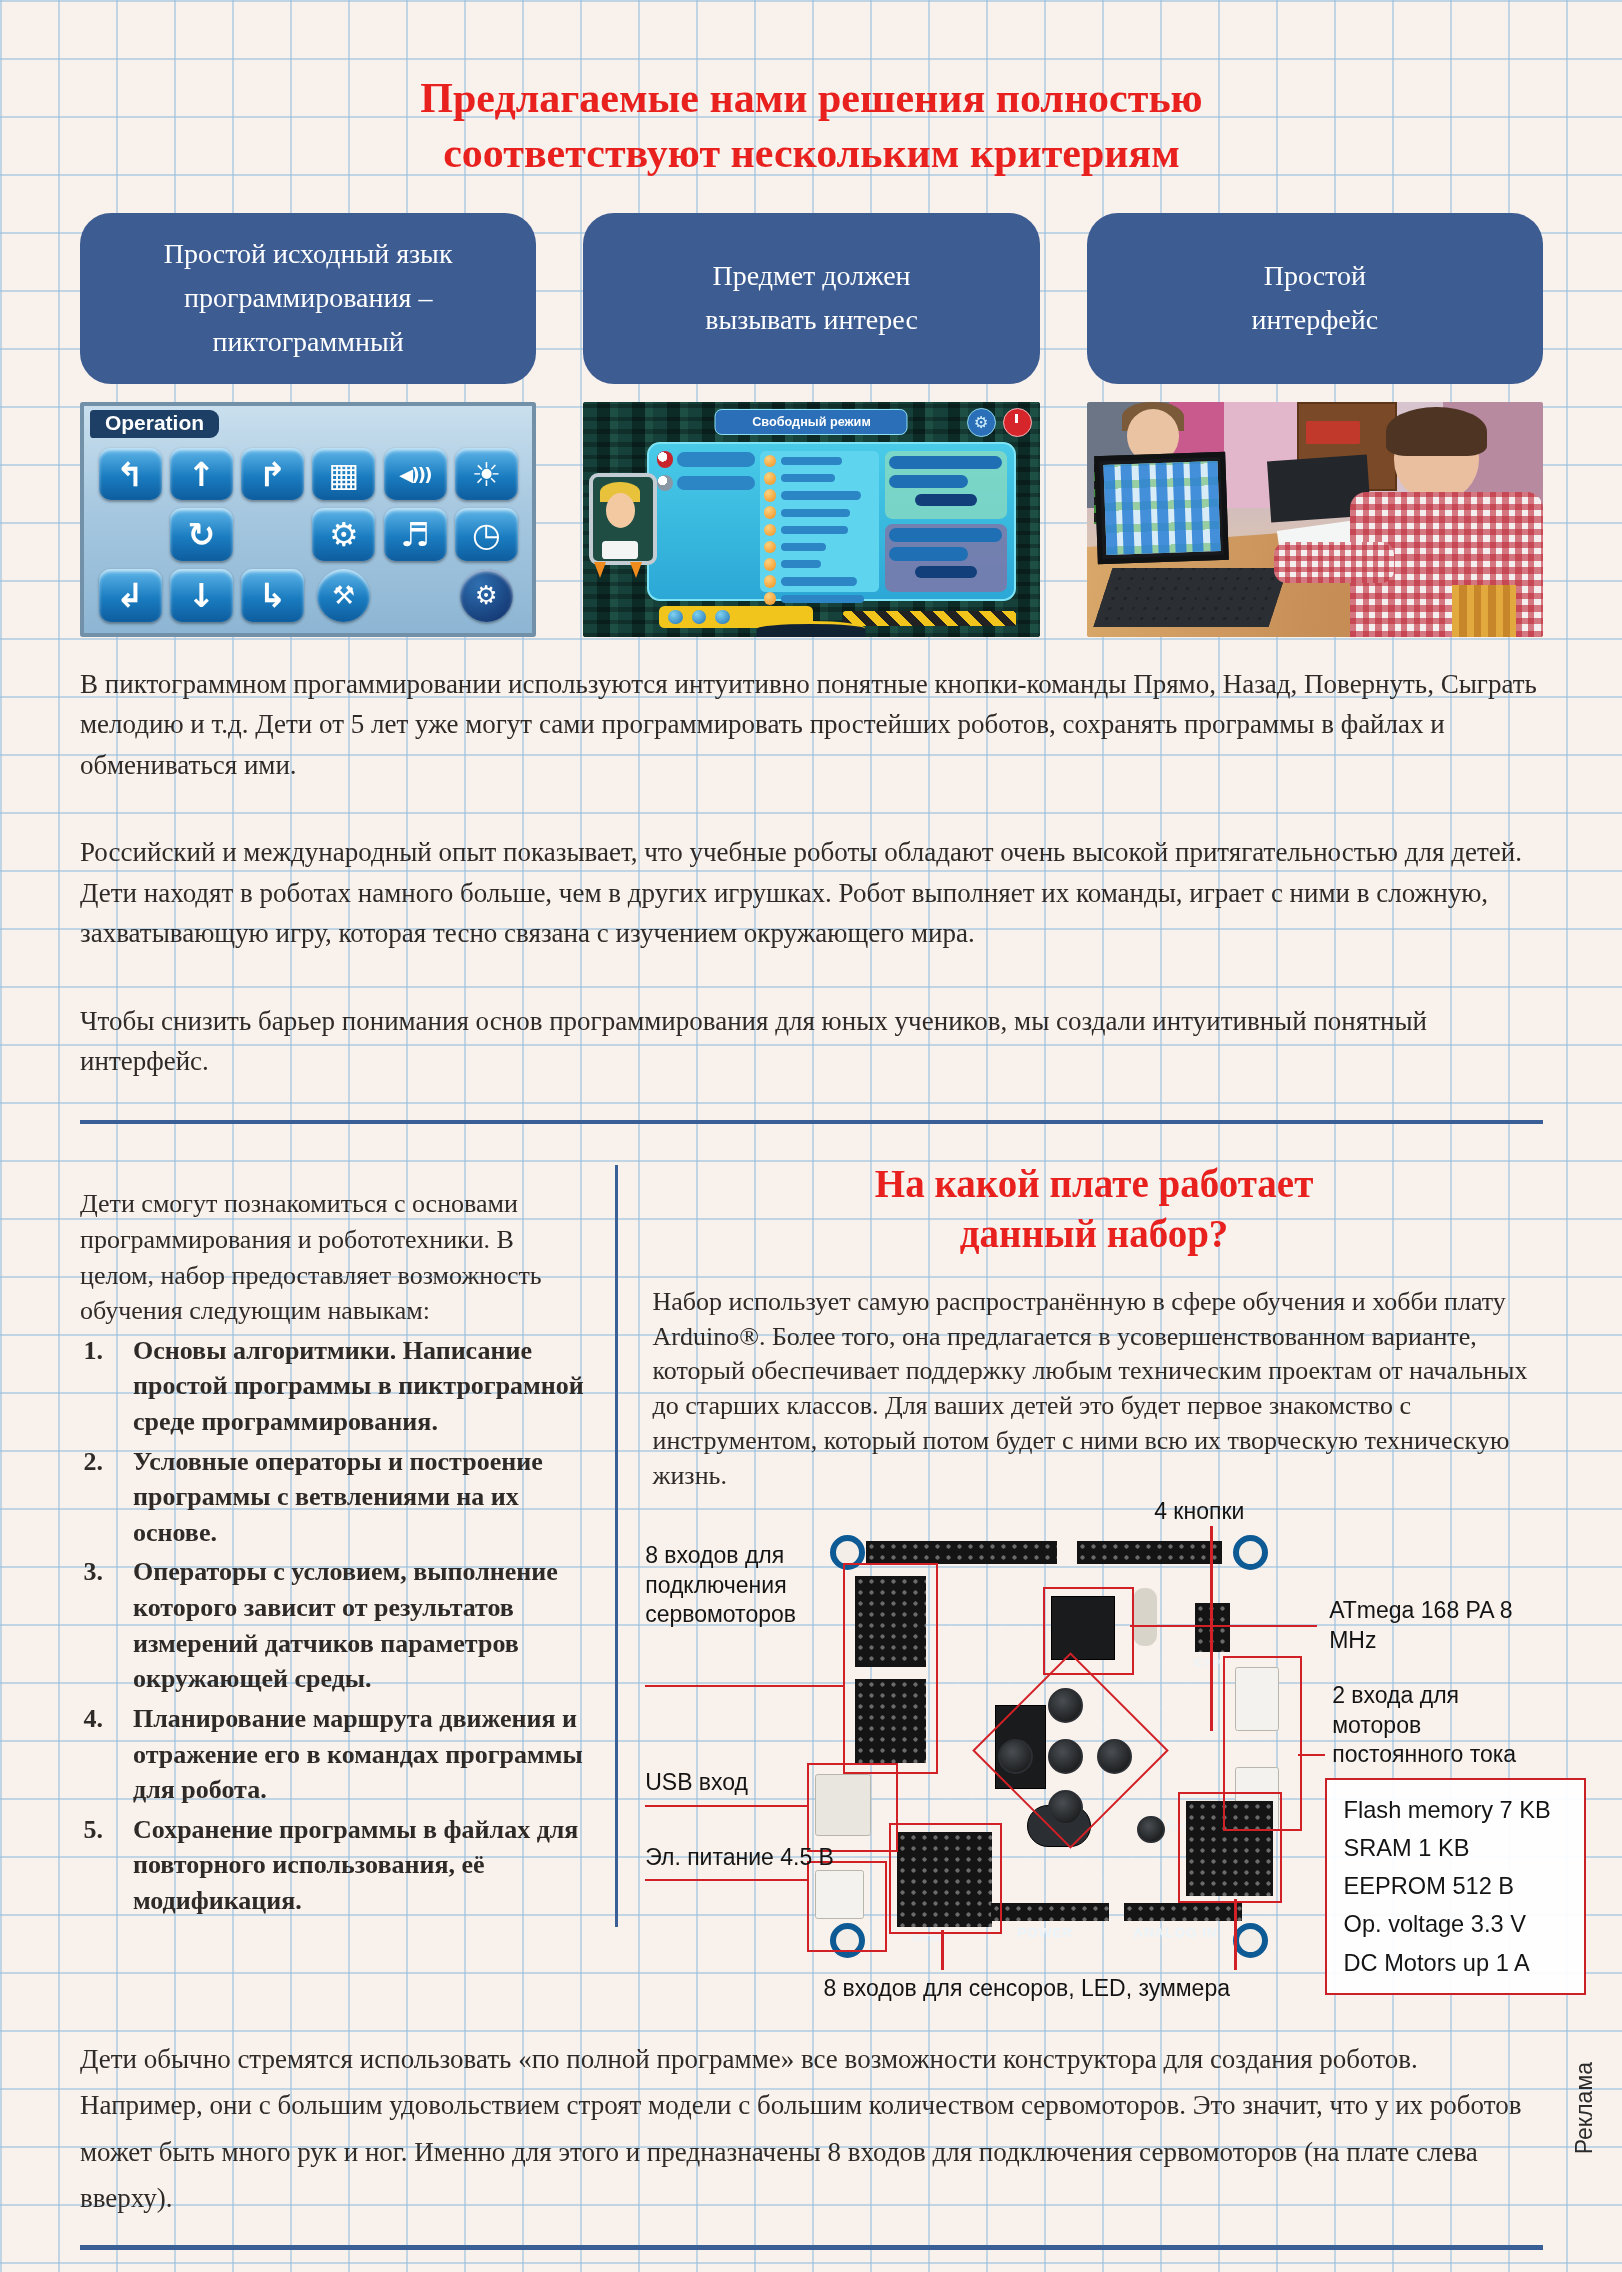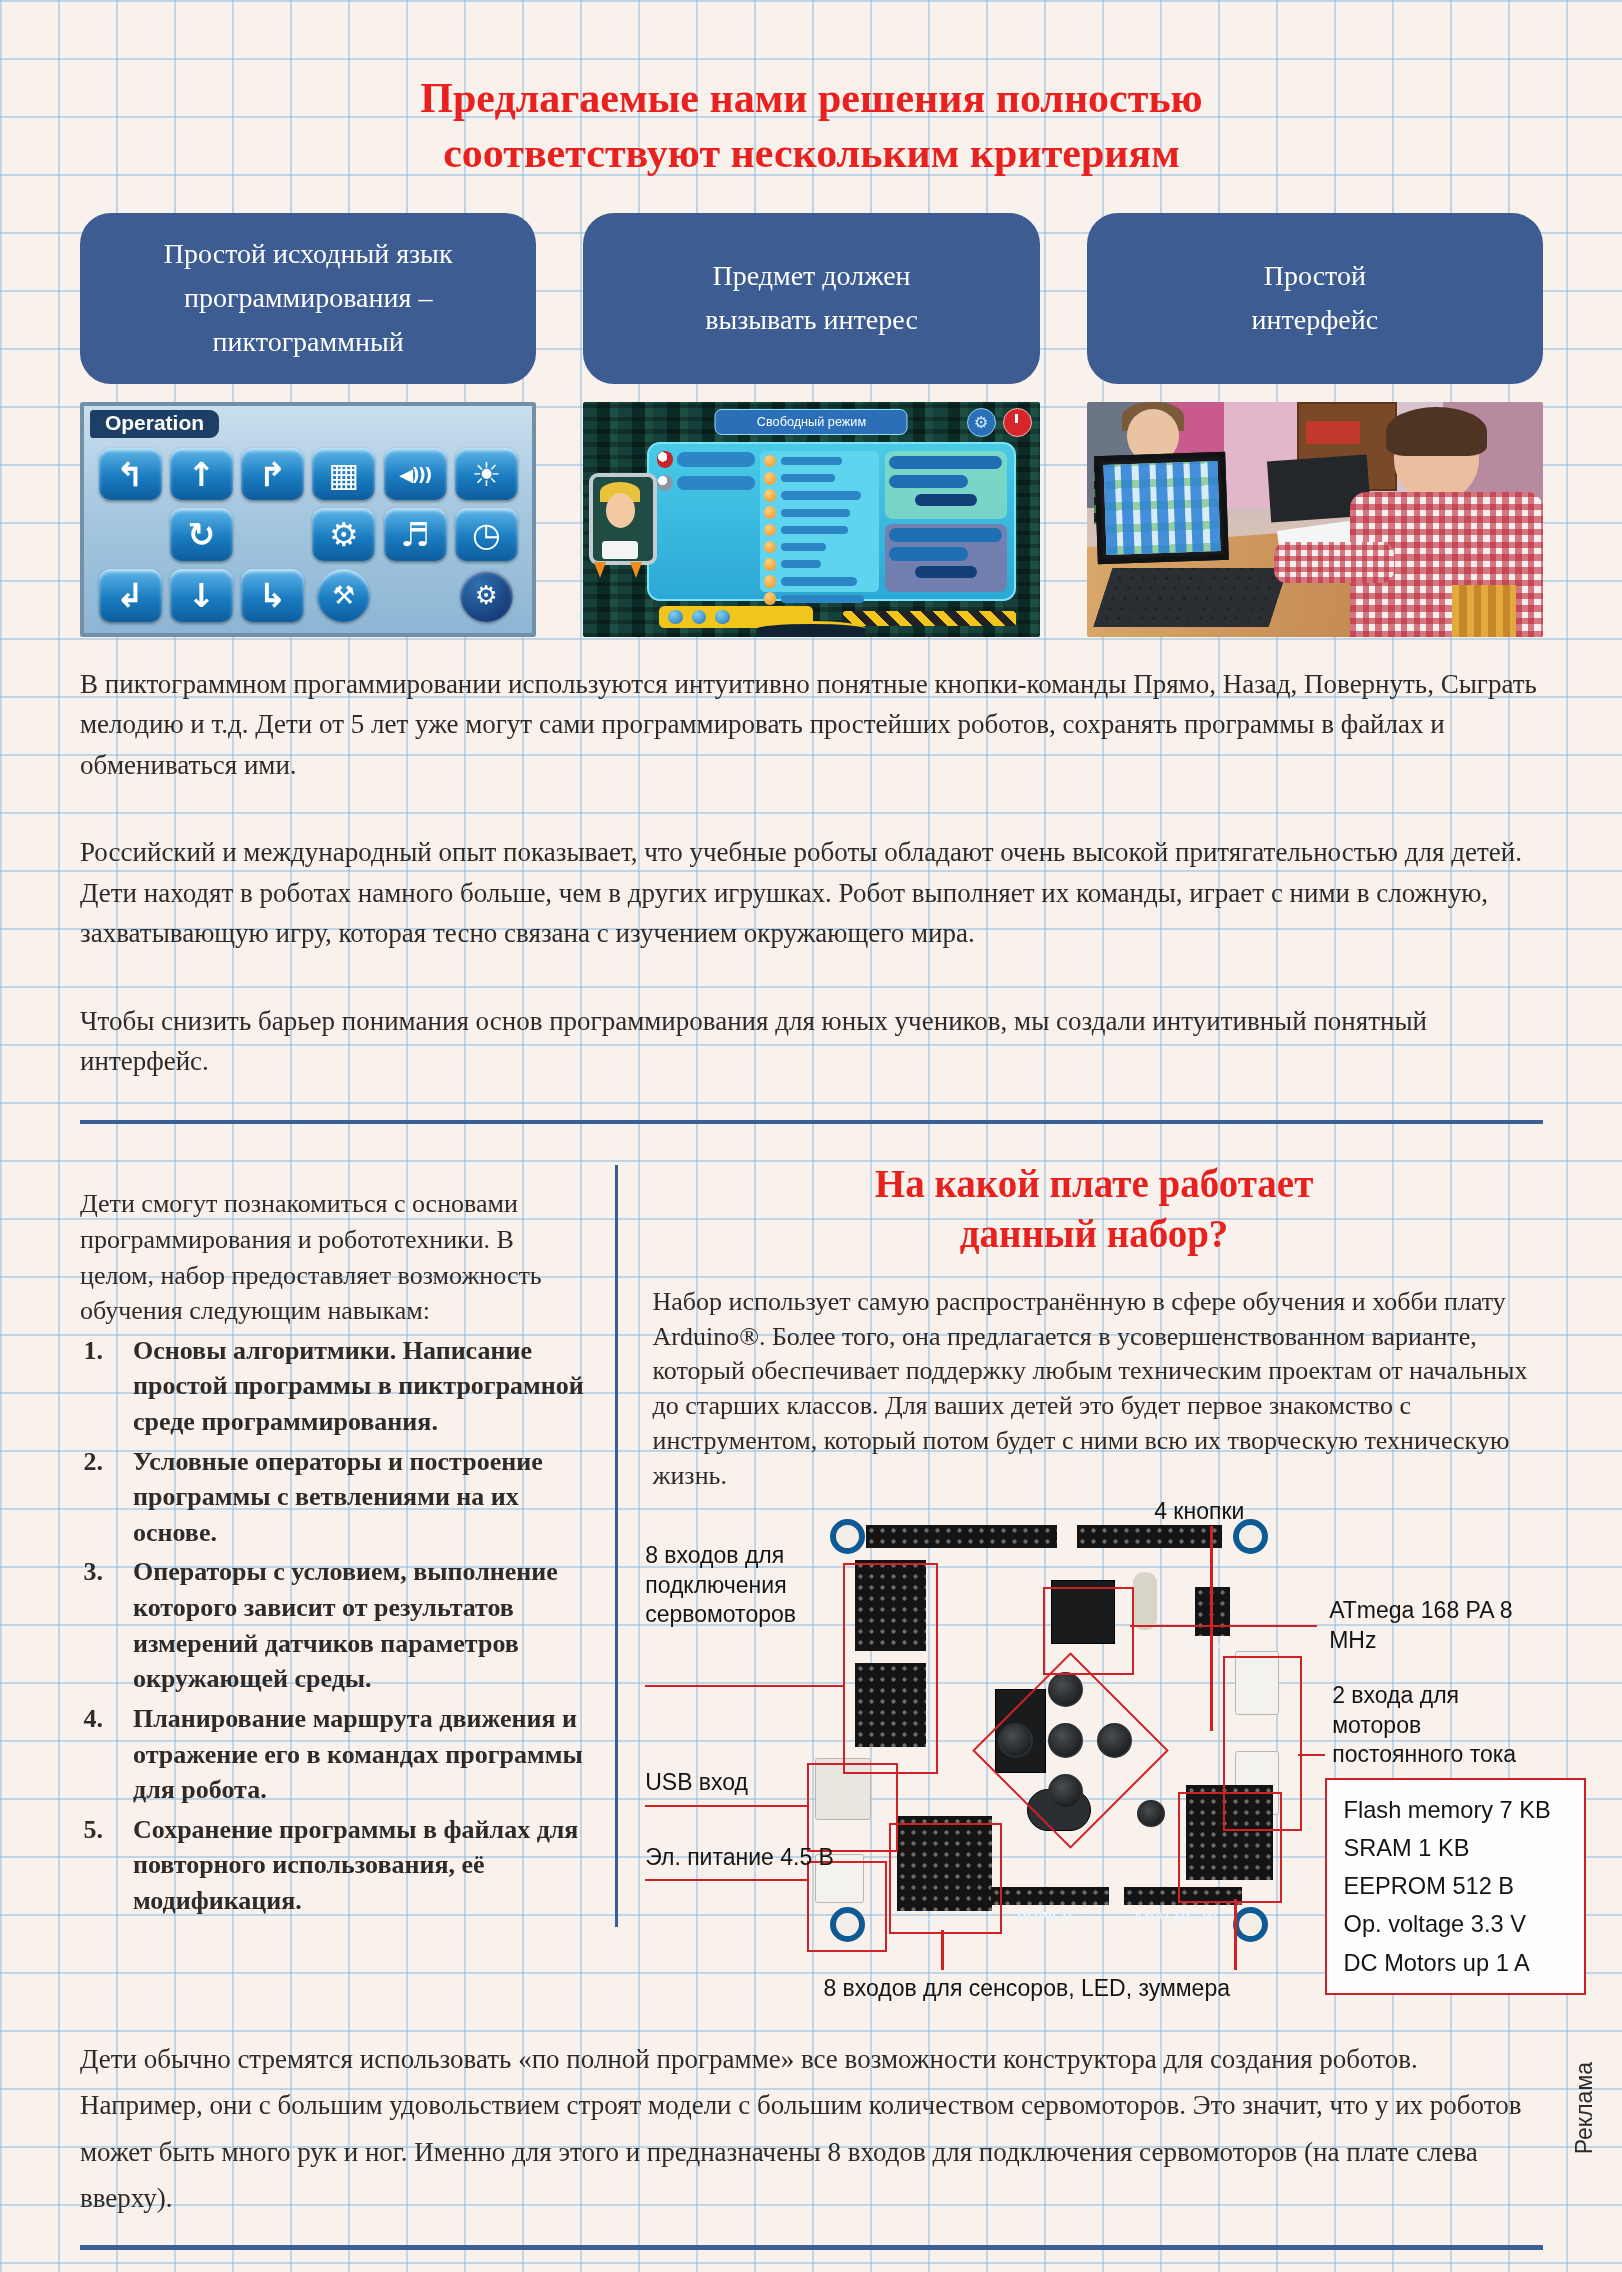--- a/index.html
+++ b/index.html
@@ -42,21 +42,21 @@
   .op-btn.round{border-radius:50%; width:53px; height:53px; justify-self:center; align-self:center;}
   .op-btn.navy{background:radial-gradient(circle at 35% 30%,#2f6fb0,#0d2c66);}
   
   .ui-shot{background:#12332e;}
   .ui-bg{position:absolute; inset:0;
     background:
       repeating-linear-gradient(0deg, rgba(0,0,0,.28) 0 4.5px, transparent 4.5px 12.7px),
       repeating-linear-gradient(90deg,#16413a 0 14.5px,#0c2a26 14.5px 27px,#1d4f45 27px 35px);}
   .ui-title{position:absolute; top:7.3px; left:50%; transform:translateX(-50%);
     width:191px; height:23.6px; background:#2a6fb8; border:1.8px solid #8fe0f2; border-radius:7.3px;
-    color:#fff; font-family:"Liberation Sans",sans-serif; font-size:12.7px; font-weight:normal;
+    color:#fff; font-family:"Liberation Sans",sans-serif; font-size:12.7px; font-weight:bold;
     display:flex; align-items:center; justify-content:center;}
   .ui-gear{position:absolute; top:6.4px; right:44px; width:27px; height:27px; border-radius:50%;
     background:#2a6fb8; border:1.8px solid #8fd7ea; color:#cfeefb; font-size:16.4px;
     display:flex;align-items:center;justify-content:center; font-family:"DejaVu Sans",sans-serif;}
   .ui-power{position:absolute; top:6.4px; right:7.3px; width:27px; height:27px; border-radius:50%;
     background:#d6262c; border:1.8px solid #f3b9bb;}
   .ui-power::after{content:""; position:absolute; left:11px; top:4.5px; width:2.7px; height:9px; background:#fff;}
   .ui-panel{position:absolute; left:64px; right:23.6px; top:40px; bottom:36px;
     background:linear-gradient(180deg,#49cbe8,#2ba8d6); border:2.7px solid #7ee4f5; border-radius:12.7px;
     display:flex; padding:7.3px; gap:5.5px; box-sizing:border-box;}
@@ -142,21 +142,21 @@
   .v-divider{width:3.6px; background:#3a5f96; height:762px; margin:5.5px 27px 0 23.6px; flex:none;}
   .col-right{flex:1; min-width:0;}
   .red-heading{color:#e8211f; font-size:39px; font-weight:bold; text-align:center; line-height:1.28; margin:0;}
   .intro-left{font-size:26px; line-height:1.37; margin:27px 0 0;}
   .skill-list{margin:3.6px 0 0; padding:0; list-style:none; counter-reset:item; font-size:26px; line-height:1.37;}
   .skill-list li{counter-increment:item; position:relative; padding-left:53px; margin-top:4px;font-weight:bold;}
   .skill-list li::before{content:counter(item) "."; position:absolute; left:3.6px;}
   .intro-right{font-size:26px; line-height:1.34; margin:25.5px 0 0 7.3px;}
   
   .figure{position:relative; height:502px; margin-top:9px; font-family:"Liberation Sans",sans-serif;}
-  .board{position:absolute; left:168px; top:4px; width:473px; height:449px;
+  .board{position:absolute; left:168px; top:20px; width:473px; height:449px;
     background:linear-gradient(135deg,#1e8ccb 0%,#1478ba 55%,#0f67a8 100%);
     background-image:repeating-linear-gradient(45deg, rgba(255,255,255,.05) 0 1.8px, transparent 1.8px 18px); border-radius:5.5px;}
   .hole{position:absolute; width:35px; height:35px; border-radius:50%; background:#f3eee7; border:6.4px solid #0d5a95; box-sizing:border-box;}
   .pins{position:absolute; background-color:#141414;
     background-image:radial-gradient(#6a6a6a 1.8px, transparent 2.4px); background-size:11px 11px;}
   .chip{position:absolute; background:#191b1d; border:1.8px solid #000; box-sizing:border-box;}
   .crystal{position:absolute; background:#d9d4ca; border-radius:11px;}
   .wconn{position:absolute; background:#f3f2ee; border:1.8px solid #b9b6ae; border-radius:2.7px; box-sizing:border-box;}
   .tact{position:absolute; width:31px; height:31px; border-radius:50%; background:radial-gradient(circle at 40% 35%,#4a4e52,#0e0f10); border:2.7px solid #2c2f33;}
   .rbox{position:absolute; border:2.7px solid #d22027;}

